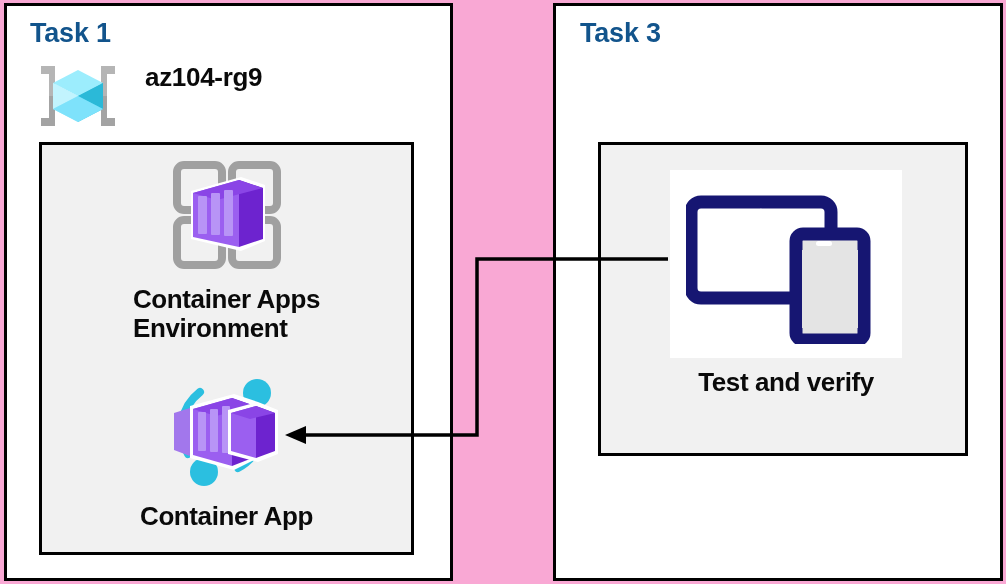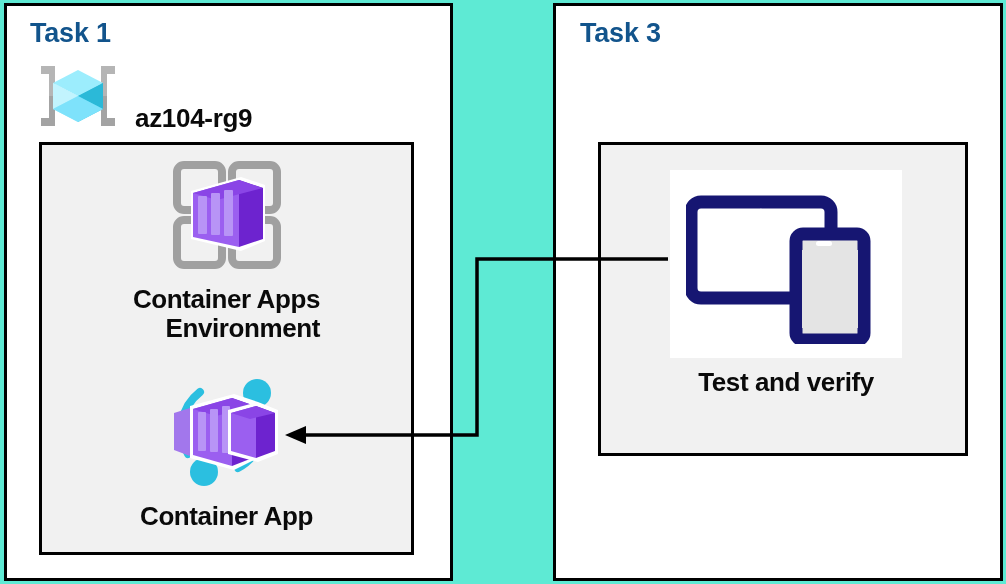--- a/index.html
+++ b/index.html
@@ -8,21 +8,21 @@
     padding: 0;
     background: #ffffff;
   }
   body {
     font-family: "Liberation Sans", sans-serif;
   }
   #canvas {
     position: relative;
     width: 1006px;
     height: 584px;
-    background: #5eead4;
+    background: #f9a8d4;
     overflow: hidden;
   }
 
   
   .task-frame {
     position: absolute;
     background: #ffffff;
     border: 3px solid #000000;
     box-sizing: border-box;
   }
@@ -39,22 +39,22 @@
   }
   #task1-title { left: 30px; top: 18px; }
   #task2-title { left: 580px; top: 18px; }
 
   
   #rg-row {
     position: absolute;
     left: 35px;
     top: 62px;
     display: flex;
-    align-items: flex-end;
-    gap: 14px;
+    align-items: flex-start;
+    gap: 24px;
   }
   #rg-label {
     font-size: 26px;
     font-weight: bold;
     color: #0a0a0a;
     white-space: nowrap;
     letter-spacing: -0.3px;
   }
 
   
@@ -71,21 +71,21 @@
   .node {
     position: absolute;
     display: flex;
     flex-direction: column;
     align-items: center;
   }
   .node-caption {
     font-size: 26px;
     font-weight: bold;
     color: #0a0a0a;
-    text-align: right;
+    text-align: left;
     line-height: 1.12;
     letter-spacing: -0.4px;
     white-space: pre-line;
   }
 
   #node-cae { left: 39px; top: 155px; width: 375px; }
   #node-cae .node-caption { margin-top: 6px; }
 
   #node-capp { left: 39px; top: 372px; width: 375px; }
   #node-capp .node-caption { margin-top: 8px; }

